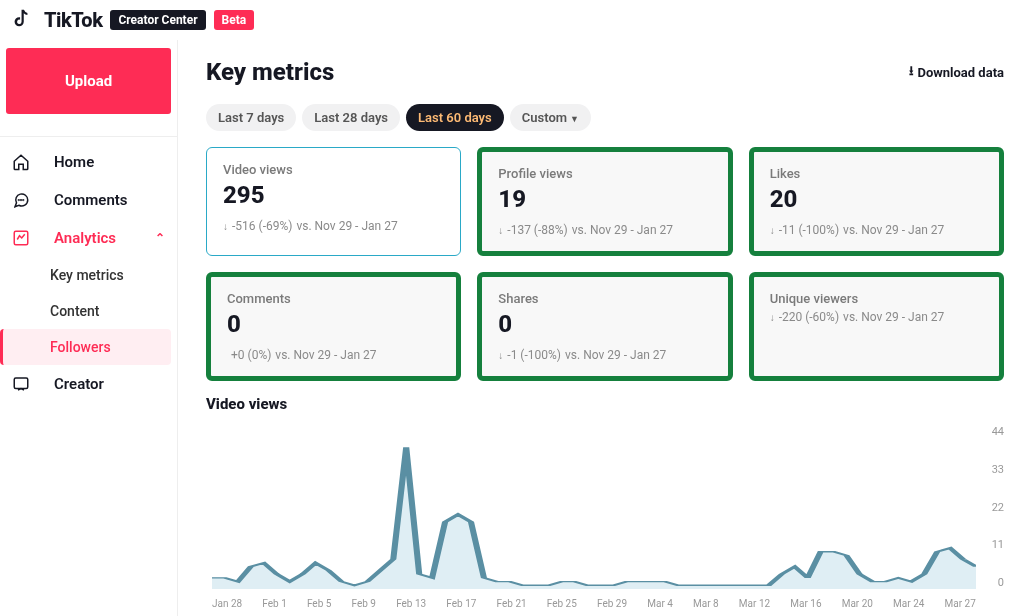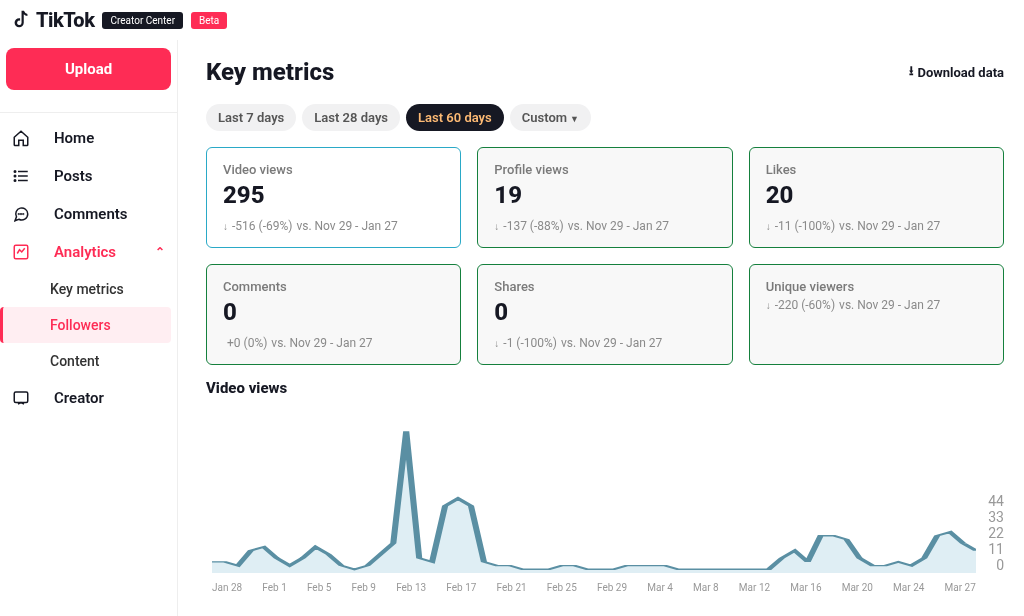--- a/index.html
+++ b/index.html
@@ -1,51 +1,51 @@
 <!DOCTYPE html>
 <html><head>
 <meta charset="utf-8">
 <style>
   * { margin:0; padding:0; box-sizing:border-box; font-family:-apple-system,BlinkMacSystemFont,"Segoe UI",Roboto,Helvetica,Arial,sans-serif; }
   body { background:#fff; color:#161823; width:1024px; height:616px; overflow:hidden; }
   .header { display:flex; align-items:center; padding:8px 10px; gap:8px; }
-  .logo { display:flex; align-items:center; gap:4px; }
+  .logo { display:flex; align-items:flex-start; gap:12px; }
   .logo svg { width:22px; height:22px; }
   .logo-text { font-weight:800; font-size:20px; letter-spacing:-.5px; }
-  .pill { font-size:10px; font-weight:400; padding:3px 8px; border-radius:3px; }
+  .pill { font-size:12px; font-weight:700; padding:3px 8px; border-radius:3px; }
   .pill-dark { background:#161823; color:#fff; }
   .pill-red { background:#fe2c55; color:#fff; }
   .layout { display:flex; height:calc(100% - 40px); }
   .sidebar { width:178px; border-right:1px solid #eee; display:flex; flex-direction:column; padding:8px 6px 0 6px; }
-  .upload-btn { background:#fe2c55; color:#fff; font-weight:700; font-size:15px; border:none; border-radius:8px; padding:12px 0; margin-bottom:16px; cursor:pointer; }
+  .upload-btn { background:#fe2c55; color:#fff; font-weight:700; font-size:15px; border:none; border-radius:3px; padding:24px 0; margin-bottom:16px; cursor:pointer; }
   .side-item { display:flex; align-items:center; gap:24px; padding:10px 6px; font-size:15px; font-weight:600; cursor:pointer; border-radius:4px; color:#161823; }
   .side-item.active { color:#fe2c55; }
   .side-item .chev { margin-left:auto; font-size:12px; }
   .side-sub { padding:10px 6px 10px 44px; font-size:14px; font-weight:500; cursor:pointer; color:#333; border-radius:4px; }
   .side-sub.active { background:#ffeef2; color:#fe2c55; border-left:3px solid #fe2c55; margin-left:-6px; padding-left:47px; }
   .side-icon { width:18px; height:18px; display:flex; align-items:center; justify-content:center; }
   .divider { border-top:1px solid #eee; margin:6px -6px; }
   .main { flex:1; padding:18px 20px 0 28px; overflow:auto; }
   .main-head { display:flex; justify-content:space-between; align-items:center; margin-bottom:18px; }
   .title { font-size:24px; font-weight:800; }
   .download { font-size:13px; font-weight:700; cursor:pointer; display:flex; align-items:center; gap:4px; }
   .tabs { display:flex; gap:6px; margin-bottom:16px;align-items:flex-end; }
   .tab { padding:6px 12px; border-radius:16px; font-size:13px; font-weight:600; background:#f1f1f2; cursor:pointer; color:#555; }
   .tab.active { background:#161823; color:#fdba74; }
   .tab .caret { font-size:9px; margin-left:3px; }
   .cards { display:grid; grid-template-columns:repeat(3,1fr); gap:16px; margin-bottom:14px; }
-  .card { background:#f8f8f8; border:1px solid #15803d; border-radius:6px; padding:14px 16px; cursor:pointer; }
+  .card { background:#f8f8f8; border:5px solid #15803d; border-radius:6px; padding:14px 16px; cursor:pointer; }
   .card.selected { background:#fff; border:1.5px solid #2aa9c7; }
   .card-label { font-size:13px; color:#7a7a7a; font-weight:500; margin-bottom:4px; }
   .card-value { font-size:24px; font-weight:800; margin-bottom:10px; }
   .card-delta { font-size:12px; color:#8a8a8a; display:flex; align-items:center; gap:4px; }
   .card-delta .arrow { font-size:10px; }
   .chart-title { font-size:15px; font-weight:800; margin:12px 0 4px 0; }
   .chart-wrap { position:relative; height:200px; }
-  .y-axis { position:absolute; right:0; top:8px; bottom:28px; width:24px; display:flex; flex-direction:column; justify-content:flex-end; font-size:14px; color:#999; text-align:right; }
+  .y-axis { position:absolute; right:0; top:8px; bottom:28px; width:24px; display:flex; flex-direction:column; justify-content:space-between; font-size:11px; color:#999; text-align:right; }
   .x-axis { position:absolute; left:6px; right:28px; bottom:8px; display:flex; justify-content:space-between; font-size:10px; color:#999;margin-top:41px; }
   .plot { position:absolute; left:6px; right:28px; top:8px; bottom:28px; }
 </style>
 </head>
 <body>
 
 <div class="header">
   <div class="logo">
     <svg viewBox="0 0 24 24">
         <path d="M19 7.5a5.5 5.5 0 0 1-4-1.8V15a5 5 0 1 1-5-5c.3 0 .7 0 1 .1v2.6a2.4 2.4 0 1 0 1.6 2.3V2h2.6A5.5 5.5 0 0 0 19 5.5z" fill="#161823"></path>
@@ -65,54 +65,41 @@
       <span class="side-icon">
           <svg width="18" height="18" viewBox="0 0 24 24" fill="none" stroke="#161823" stroke-width="2">
             <path d="M3 11l9-8 9 8v10a1 1 0 0 1-1 1h-5v-7h-6v7H4a1 1 0 0 1-1-1z"></path>
           </svg>
         </span>
       <span>Home</span>
     </div>
     <div class="side-item">
       <span class="side-icon">
           <svg width="18" height="18" viewBox="0 0 24 24" fill="none" stroke="#161823" stroke-width="2">
-            <line x1="8" y1="6" x2="21" y2="6"></line>
-            <line x1="8" y1="12" x2="21" y2="12"></line>
-            <line x1="8" y1="18" x2="21" y2="18"></line>
-            <circle cx="4" cy="6" r="1"></circle>
-            <circle cx="4" cy="12" r="1"></circle>
-            <circle cx="4" cy="18" r="1"></circle>
-          </svg>
-        </span>
-      <span>Posts</span>
-    </div>
-    <div class="side-item">
-      <span class="side-icon">
-          <svg width="18" height="18" viewBox="0 0 24 24" fill="none" stroke="#161823" stroke-width="2">
             <path d="M21 12a8 8 0 0 1-11.8 7L4 21l2-5.2A8 8 0 1 1 21 12z"></path>
             <circle cx="9" cy="12" r=".5"></circle>
             <circle cx="12" cy="12" r=".5"></circle>
             <circle cx="15" cy="12" r=".5"></circle>
           </svg>
         </span>
       <span>Comments</span>
     </div>
     <div class="side-item active">
       <span class="side-icon">
           <svg width="18" height="18" viewBox="0 0 24 24" fill="none" stroke="#fe2c55" stroke-width="2">
             <rect x="3" y="3" width="18" height="18" rx="2"></rect>
             <polyline points="7 14 10 9 13 12 17 7"></polyline>
           </svg>
         </span>
       <span>Analytics</span>
       <span class="chev">⌃</span>
     </div>
     <div class="side-sub">Key metrics</div>
+    <div class="side-sub">Content</div>
     <div class="side-sub active">Followers</div>
-    <div class="side-sub">Content</div>
     <div class="side-item">
       <span class="side-icon">
           <svg width="18" height="18" viewBox="0 0 24 24" fill="none" stroke="#161823" stroke-width="2">
             <rect x="3" y="4" width="18" height="14" rx="2"></rect>
             <path d="M8 20l4-2 4 2"></path>
           </svg>
         </span>
       <span>Creator</span>
     </div>
   </nav>

